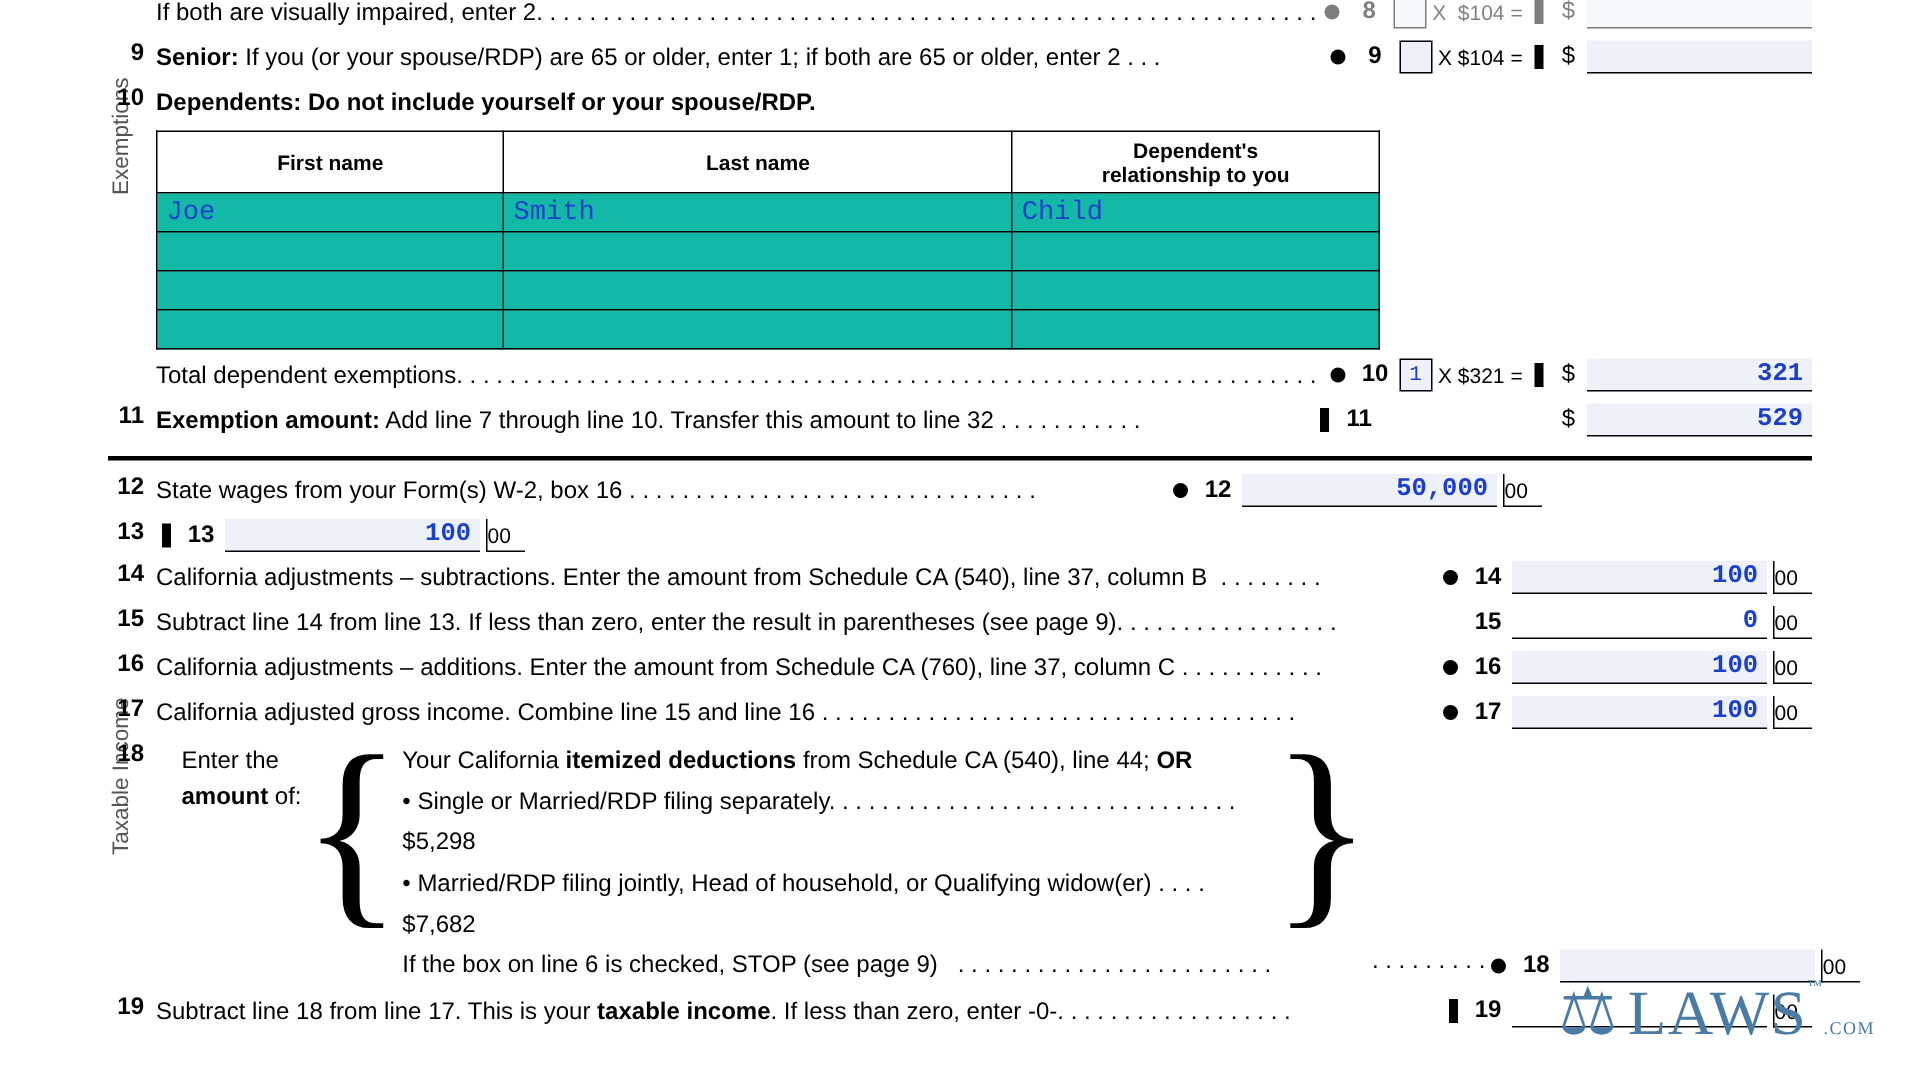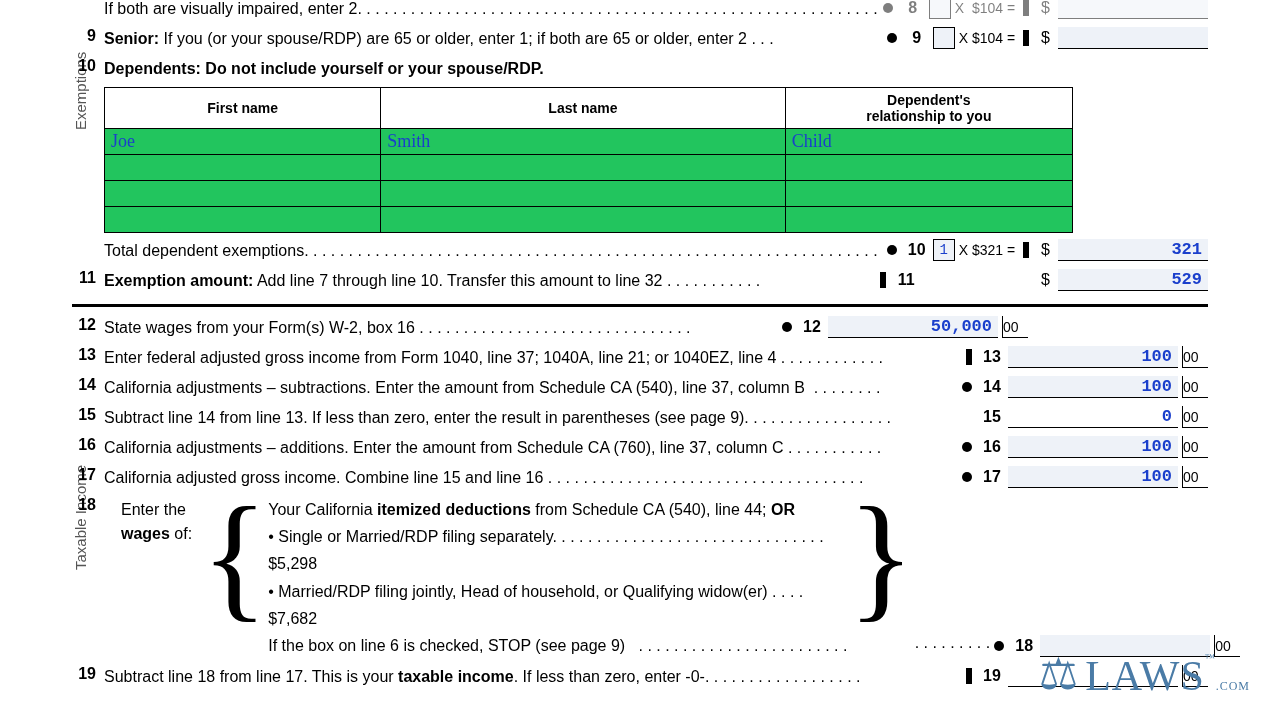--- a/index.html
+++ b/index.html
@@ -13,23 +13,23 @@
   .tail { display: flex; align-items: center; gap: 4px; flex-shrink: 0; }
   .bullet { display: inline-block; width: 10px; height: 10px; background: #000; border-radius: 50%; margin: 0 4px; }
   .mark { display: inline-block; width: 6px; height: 16px; background: #000; margin: 0 4px; }
   .rnum { font-weight: 700; font-size: 16px; width: 24px; text-align: center; }
   .cbox { width: 22px; height: 22px; border: 1px solid #000; background: #eef2f8; display: inline-block; text-align: center; font-family: 'Courier New', monospace; color: #1a3fcc; font-size: 14px; line-height: 20px; }
   .amt { width: 150px; height: 22px; border-bottom: 1px solid #000; background: #eef2f8; display: inline-block; text-align: right; padding-right: 6px; font-family: 'Courier New', monospace; color: #1a3fcc; font-size: 17px; font-weight: bold; line-height: 22px; }
   .amt.white { background: #fff; }
   .cents { width: 26px; height: 22px; border-bottom: 1px solid #000; border-left: 1px solid #000; background: #fff; text-align: left; font-size: 14px; line-height: 22px; }
   .dollar { font-size: 16px; padding: 0 4px; }
   .thick { border-top: 3px solid #000; margin: 8px 0 6px 0; width: 100%; }
-  table.dep { border-collapse: collapse; width: 969px; margin-left: 0; }
+  table.dep { border-collapse: collapse; width: 816px; margin-left: 0; }
   table.dep th { border: 1px solid #000; background: #fff; font-size: 14px; font-weight: 700; padding: 4px; text-align: center; }
-  table.dep td { border: 1px solid #000; background: #22c55e; height: 26px; padding: 2px 6px; font-family: Liberation Serif, serif; color: #1a3fcc; font-size: 18px; }
+  table.dep td { border: 1px solid #000; background: #14b8a6; height: 26px; padding: 2px 6px; font-family: Liberation Mono, monospace; color: #1a3fcc; font-size: 18px; }
   .brace { font-size: 140px; font-family: serif; line-height: 0.85; display: inline-block; vertical-align: top; }
   .watermark { position: absolute; right: 30px; bottom: 20px; font-size: 42px; color: #4a7ba6; font-family: Georgia, serif; letter-spacing: 1px; display: flex; align-items: flex-end; }
   .watermark .scale { font-size: 44px; margin-right: 6px; }
   .watermark .tm { font-size: 10px; vertical-align: top; }
   .watermark .com { font-size: 12px; }
   b { font-weight: 700; }
   .l18block { display: flex; }
   .l18left { width: 80px; font-size: 16px; padding-top: 2px; margin-left: 17px; }
   .l18mid { flex: 1; font-size: 16px; line-height: 1.7; }
 </style>
@@ -145,21 +145,20 @@
       <span class="bullet"></span>
         <span class="rnum">12</span>
       <span class="amt" style="width:170px;padding-left:16px;">50,000</span>
         <span class="cents">00</span>
       <span style="width:176px;"></span>
     </div>
   </div>
 
   <div class="row">
     <div class="lnum">13</div>
-    <div class="ltext" style="white-space:nowrap;overflow:hidden;"><span>Enter federal adjusted gross income from Form 1040, line 37; 1040A, line 21; or 1040EZ, line 4</span> . . . . . . . . . . . .</div>
     <div class="tail">
       <span class="mark"></span>
         <span class="rnum">13</span>
       <span class="amt" style="width:170px;">100</span>
         <span class="cents">00</span>
     </div>
   </div>
 
   <div class="row">
     <div class="lnum">14</div>
@@ -203,21 +202,21 @@
         <span class="cents">00</span>
     </div>
   </div>
 
   <div class="row" style="align-items:stretch;">
     <div class="lnum">18</div>
     <div class="ltext">
       <div class="l18block">
         <div class="l18left">
           <span>Enter the</span><br>
-          <b>wages</b><span> of:</span>
+          <b>amount</b><span> of:</span>
         </div>
         <div class="brace">{</div>
         <div class="l18mid">
           <div><span>Your California </span><b>itemized deductions</b><span> from Schedule CA (540), line 44; </span><b>OR</b></div>
           <div>• Single or Married/RDP filing separately. . . . . . . . . . . . . . . . . . . . . . . . . . . . . . .  $5,298</div>
           <div>• Married/RDP filing jointly, Head of household, or Qualifying widow(er)  . . . .  $7,682</div>
           <div style="white-space:nowrap;overflow:hidden;"><span>If the box on line 6 is checked, STOP (see page 9)</span> &nbsp; . . . . . . . . . . . . . . . . . . . . . . . .</div>
         </div>
         <div class="brace">}</div>
         <div style="flex:1;white-space:nowrap;overflow:hidden;align-self:flex-end;padding-bottom:4px;">. . . . . . . . .</div>

